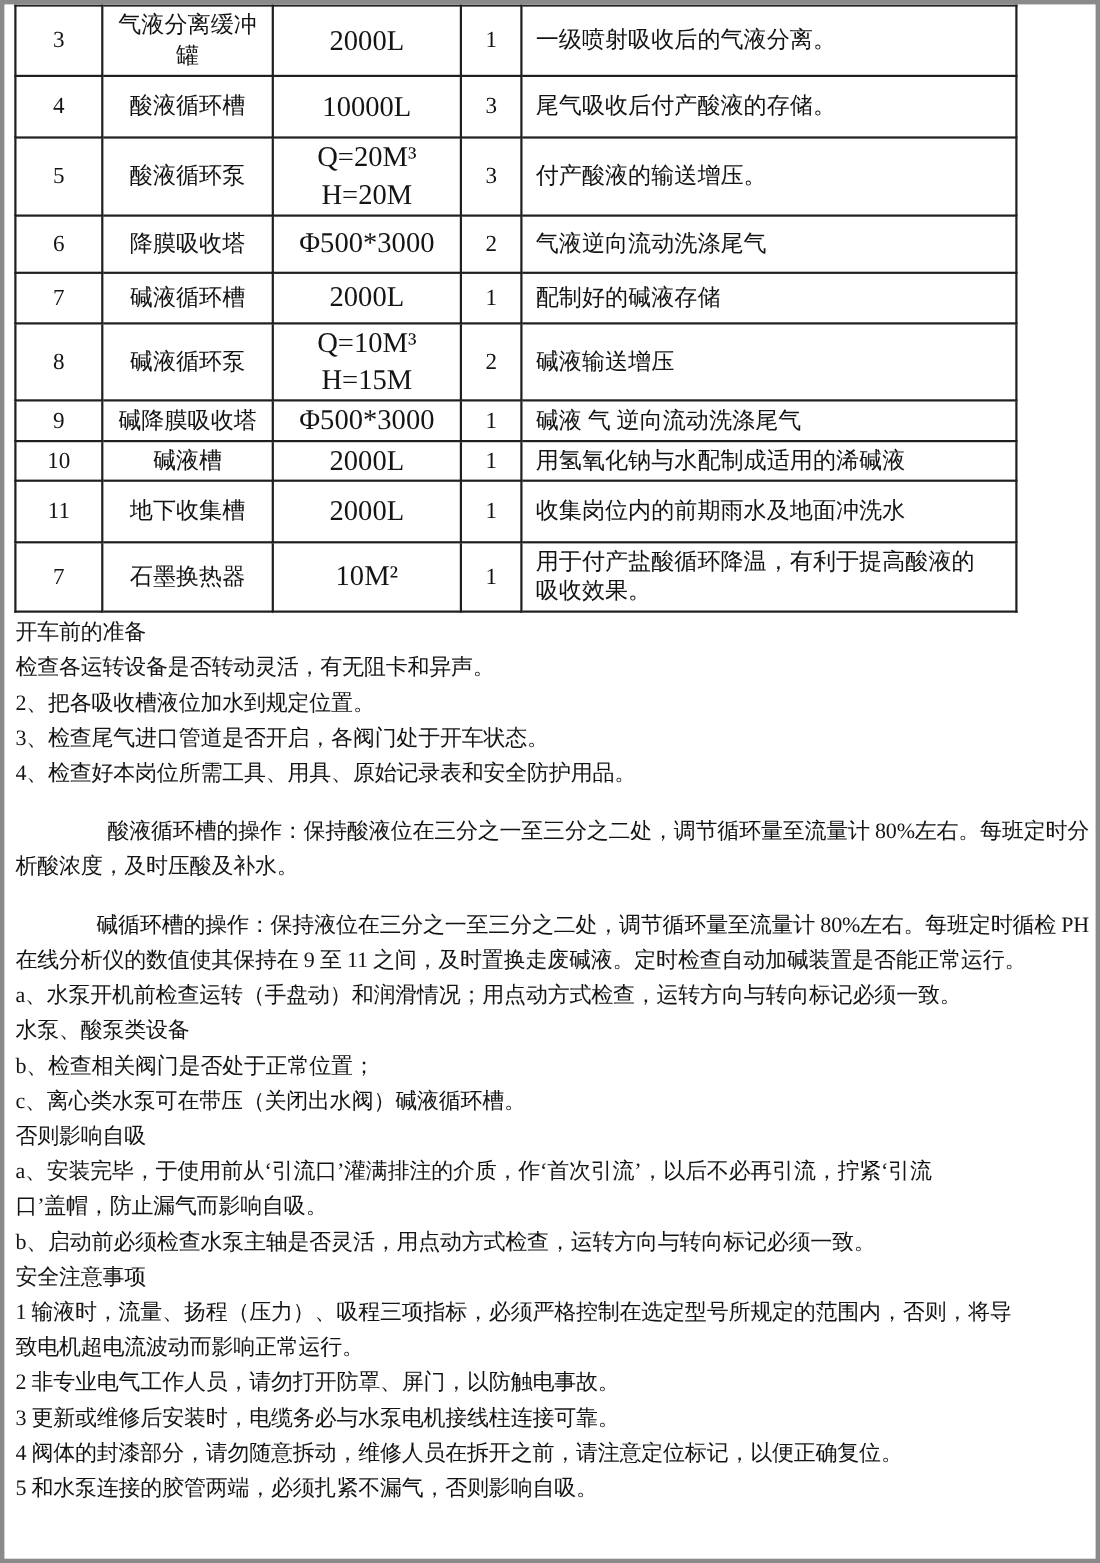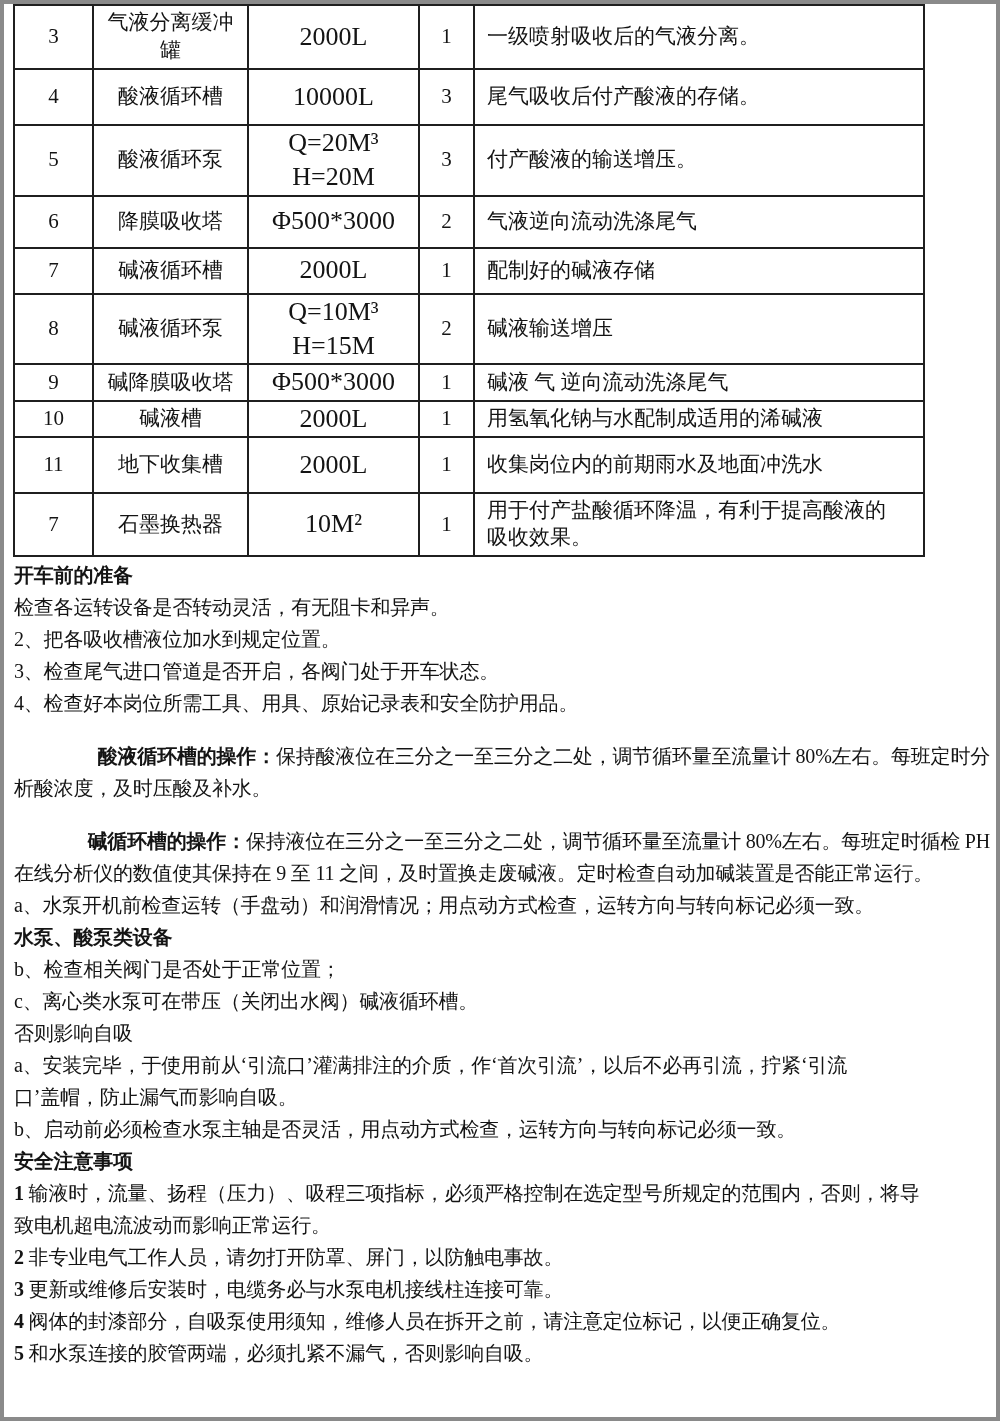--- a/index.html
+++ b/index.html
@@ -12,21 +12,21 @@
   table.equip td{
     border:2px solid #1f1f1f;text-align:center;vertical-align:middle;
     font-size:21px;line-height:1.32;white-space:pre-line;padding:0;overflow:hidden;
   }
   table.equip td.c-desc{text-align:left;padding:1px 20px 1px 12px;}
   table.equip td.c-spec{font-size:26px;}
   .h0{height:64px}.h1{height:56px}.h2{height:57px}.h3{height:52px}.h4{height:46px}
   .h5{height:56px}.h6{height:33px}.h7{height:34px}.h8{height:56px}.h9{height:63px}
   .textblock{margin:2px 6px 0 10px;font-size:20px;line-height:32px;letter-spacing:-0.2px;}
   .line{white-space:nowrap;}
-  .line .b{font-weight:bold;}
+  .line .b{font-weight:normal;}
   .line.gap{margin-top:21px;text-align:right;}
 </style>
 </head>
 <body>
 
 <div class="page">
 
   <table class="equip">
     <colgroup>
       <col style="width:79px">
@@ -126,17 +126,17 @@
     <div class="line"><span class="b"></span><span>c、离心类水泵可在带压（关闭出水阀）碱液循环槽。</span></div>
     <div class="line"><span class="b"></span><span>否则影响自吸</span></div>
     <div class="line"><span class="b"></span><span>a、安装完毕，于使用前从‘引流口’灌满排注的介质，作‘首次引流’，以后不必再引流，拧紧‘引流</span></div>
     <div class="line"><span class="b"></span><span>口’盖帽，防止漏气而影响自吸。</span></div>
     <div class="line"><span class="b"></span><span>b、启动前必须检查水泵主轴是否灵活，用点动方式检查，运转方向与转向标记必须一致。</span></div>
     <div class="line"><span class="b">安全注意事项</span><span></span></div>
     <div class="line"><span class="b">1</span><span> 输液时，流量、扬程（压力）、吸程三项指标，必须严格控制在选定型号所规定的范围内，否则，将导</span></div>
     <div class="line"><span class="b"></span><span>致电机超电流波动而影响正常运行。</span></div>
     <div class="line"><span class="b">2</span><span> 非专业电气工作人员，请勿打开防罩、屏门，以防触电事故。</span></div>
     <div class="line"><span class="b">3</span><span> 更新或维修后安装时，电缆务必与水泵电机接线柱连接可靠。</span></div>
-    <div class="line"><span class="b">4</span><span> 阀体的封漆部分，自吸泵使用须知，维修人员在拆开之前，请注意定位标记，以便正确复位。</span></div>
+    <div class="line"><span class="b">4</span><span> 阀体的封漆部分，请勿随意拆动，维修人员在拆开之前，请注意定位标记，以便正确复位。</span></div>
     <div class="line"><span class="b">5</span><span> 和水泵连接的胶管两端，必须扎紧不漏气，否则影响自吸。</span></div>
   </div>
 
 </div>
 
 </body></html>

